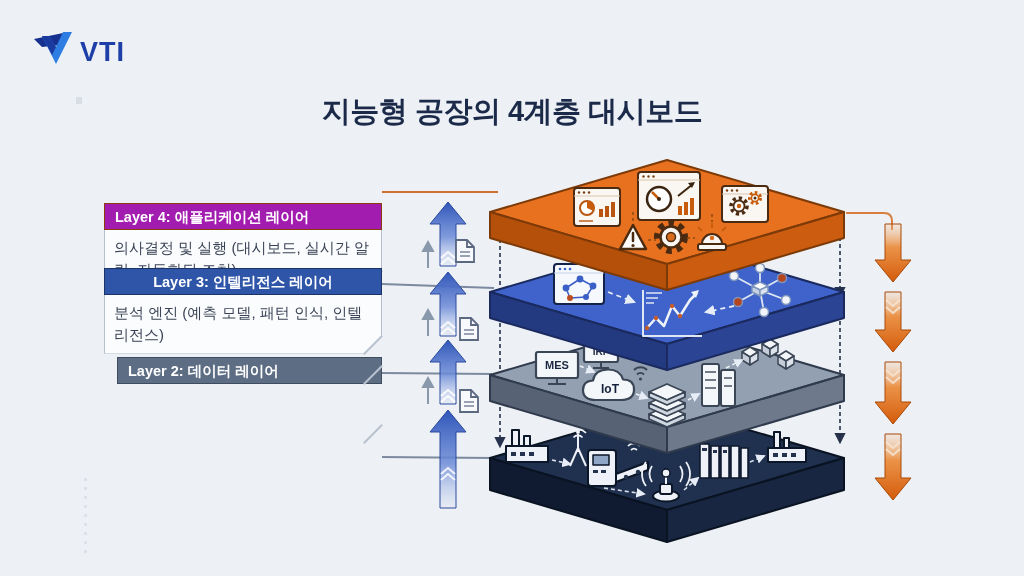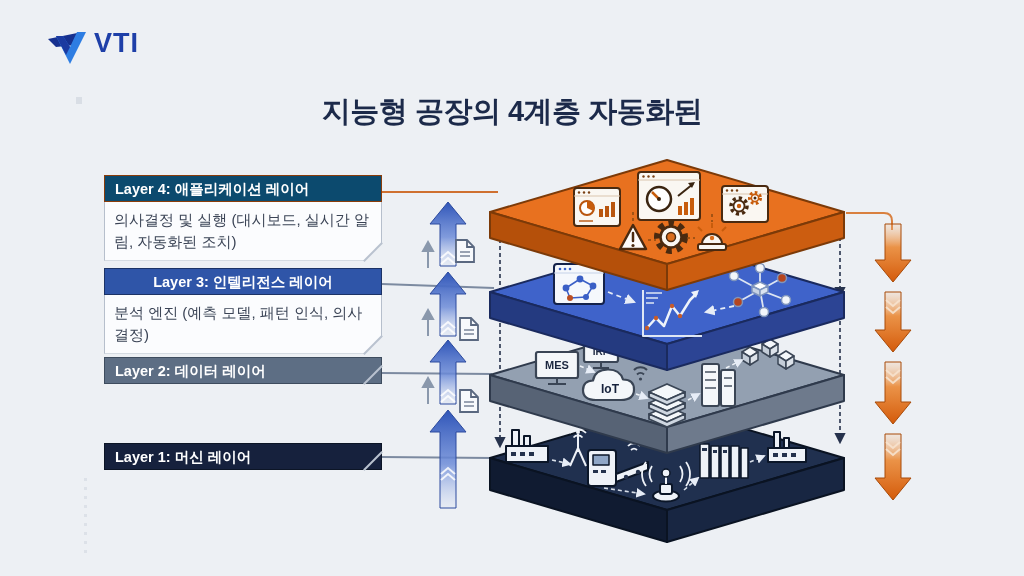--- a/index.html
+++ b/index.html
@@ -1,33 +1,33 @@
 <!DOCTYPE html>
 <html><head>
 <meta charset="utf-8">
 <style>
   html,body{margin:0;padding:0;}
   body{font-family:"Liberation Sans",sans-serif;}
   .slide{position:relative;width:1024px;height:576px;background:#edf0f4;overflow:hidden;}
 
   
-  .logo{position:absolute;left:46px;top:28px;display:flex;align-items:flex-start;gap:6px;}
+  .logo{position:absolute;left:32px;top:28px;display:flex;align-items:flex-end;gap:6px;}
   .logo-text{font-size:27px;font-weight:bold;color:#1e3fa8;letter-spacing:1px;}
 
   
   .title{position:absolute;left:0;top:92px;width:100%;text-align:center;
          font-size:29px;font-weight:800;color:#1c2a4a;letter-spacing:-0.5px;}
 
   
   .layer-box{position:absolute;left:104px;width:278px;}
   .layer-header{height:27px;line-height:27px;padding:0 10px;color:#ffffff;
                 font-size:14.5px;font-weight:bold;box-sizing:border-box;}
-  .h4{background:#0c4a6e;border:1.5px solid #8a3c0a;}
+  .h4{background:#a21caf;border:1.5px solid #8a3c0a;margin-top:28px;}
   .h3{background:#2f55a8;border:1.5px solid #1c3366;text-align:center;}
-  .h2{background:#5d6e84;border:1.5px solid #3e4c5e;}
+  .h2{background:#5d6e84;border:1.5px solid #3e4c5e;margin-left:13px;}
   .h1{background:#16213d;border:1.5px solid #0c1526;}
   .layer-body{background:#fbfcfe;border:1.5px solid #b6bfcc;border-top:none;
               padding:7px 9px;font-size:15px;line-height:1.45;color:#3b4456;
               box-sizing:border-box;
               clip-path:polygon(0 0,100% 0,100% calc(100% - 17px),calc(100% - 17px) 100%,0 100%);}
   .notch-edge{position:absolute;width:26px;height:2px;background:#b9c2cf;
               transform:rotate(-45deg);right:-4px;bottom:8px;}
   .box4{top:175px;} .box3{top:268px;} .box2{top:357px;} .box1{top:443px;}
 
   
@@ -46,38 +46,37 @@
     <svg width="42" height="40" viewBox="0 0 42 40">
       <path d="M2 11 L36 4 L29 17 L10 19 Z" fill="#16308f"></path>
       <path d="M10 8 L24 36 L40 4 L31 4 L24 19 L17 8 Z" fill="#2e7de2"></path>
       <path d="M10 8 L17 8 L24 19 L20 27 Z" fill="#1b3aa0"></path>
     </svg>
     <span class="logo-text">VTI</span>
   </div>
 
   <div class="t-mark"></div>
 
-  <div class="title">지능형 공장의 4계층 자동화된</div>
+  <div class="title">지능형 공장의 4계층 대시보드</div>
 
   <div class="layer-box box4">
     <div class="layer-header h4">Layer 4: 애플리케이션 레이어</div>
     <div class="layer-body">의사결정 및 실행 (대시보드, 실시간 알림, 자동화된 조치)</div>
     <div class="notch-edge"></div>
   </div>
   <div class="layer-box box3">
     <div class="layer-header h3">Layer 3: 인텔리전스 레이어</div>
-    <div class="layer-body">분석 엔진 (예측 모델, 패턴 인식, 의사결정)</div>
+    <div class="layer-body">분석 엔진 (예측 모델, 패턴 인식, 인텔리전스)</div>
     <div class="notch-edge"></div>
   </div>
   <div class="layer-box box2">
     <div class="layer-header h2">Layer 2: 데이터 레이어</div>
     <div class="notch-edge"></div>
   </div>
   <div class="layer-box box1">
-    <div class="layer-header h1">Layer 1: 머신 레이어</div>
     <div class="notch-edge"></div>
   </div>
 
   <div class="ruler"></div>
 
   <svg class="stack-svg" width="1024" height="576" viewBox="0 0 1024 576">
     <defs>
       <linearGradient id="gup" x1="0" y1="1" x2="0" y2="0">
         <stop offset="0" stop-color="#b9c9ee" stop-opacity="0.12"></stop>
         <stop offset="0.45" stop-color="#6d8cd8" stop-opacity="0.85"></stop>

